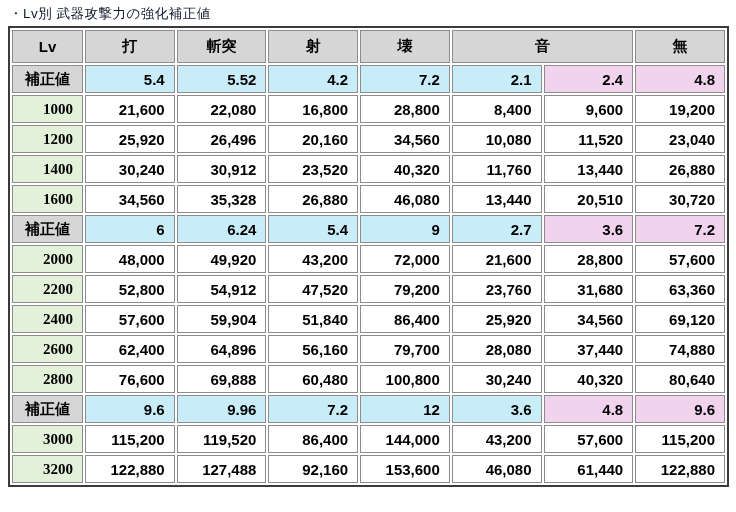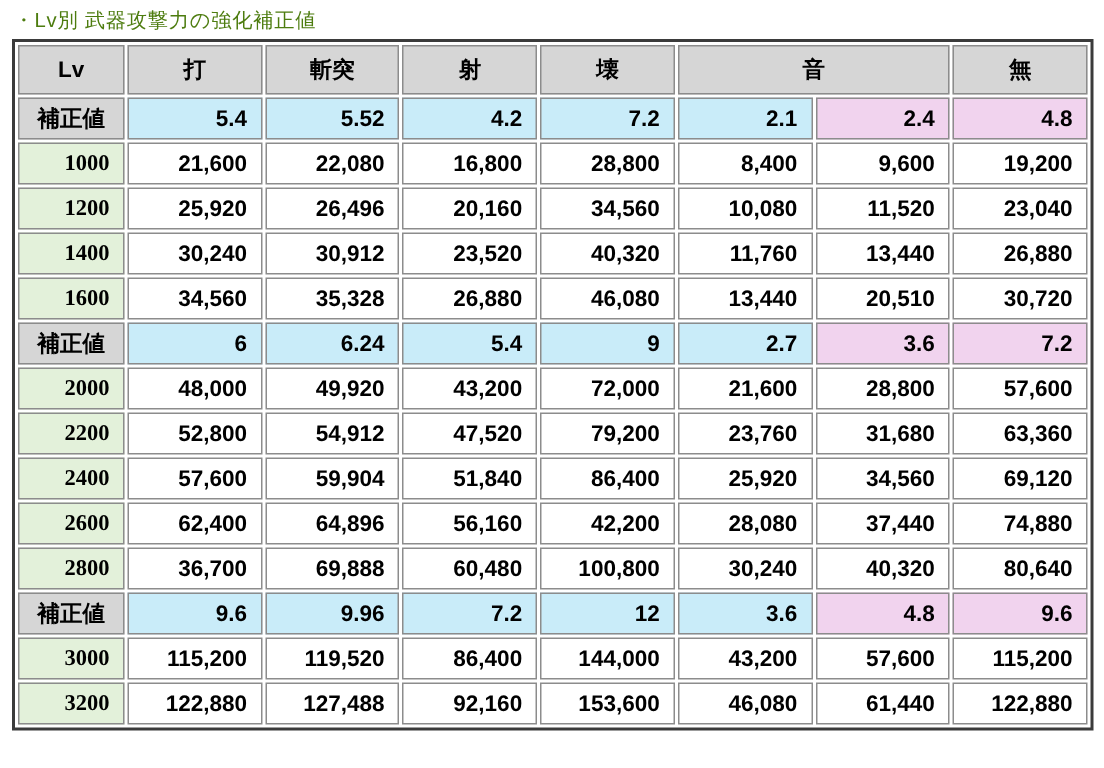--- a/index.html
+++ b/index.html
@@ -12,21 +12,21 @@
   }
   html,body{margin:0;padding:0;}
   body{
     width:736px;height:512px;background:#ffffff;overflow:hidden;
     font-family:"Liberation Sans","DejaVu Sans",sans-serif;
     color:#000;
   }
   .title{
     margin:5px 0 3px 9px;
     font-size:13.5px;
-    color:#4d7c0f;
+    color:#0f172a;
     letter-spacing:.5px;
     white-space:nowrap;
   }
   table.tbl{
     border-collapse:separate;
     border-spacing:2px;
     border:2px solid var(--outer);
     margin-left:8px;
     width:721px;
     table-layout:fixed;
@@ -168,28 +168,28 @@
           <td class="num">86,400</td>
           <td class="num">25,920</td>
           <td class="num">34,560</td>
           <td class="num">69,120</td>
         </tr>
         <tr>
           <td class="lv num">2600</td>
           <td class="num">62,400</td>
           <td class="num">64,896</td>
           <td class="num">56,160</td>
-          <td class="num">42,200</td>
+          <td class="num">79,700</td>
           <td class="num">28,080</td>
           <td class="num">37,440</td>
           <td class="num">74,880</td>
         </tr>
         <tr>
           <td class="lv num">2800</td>
-          <td class="num">36,700</td>
+          <td class="num">76,600</td>
           <td class="num">69,888</td>
           <td class="num">60,480</td>
           <td class="num">100,800</td>
           <td class="num">30,240</td>
           <td class="num">40,320</td>
           <td class="num">80,640</td>
         </tr>
         <tr>
           <td class="lab">補正値</td>
           <td class="blue num">9.6</td>

